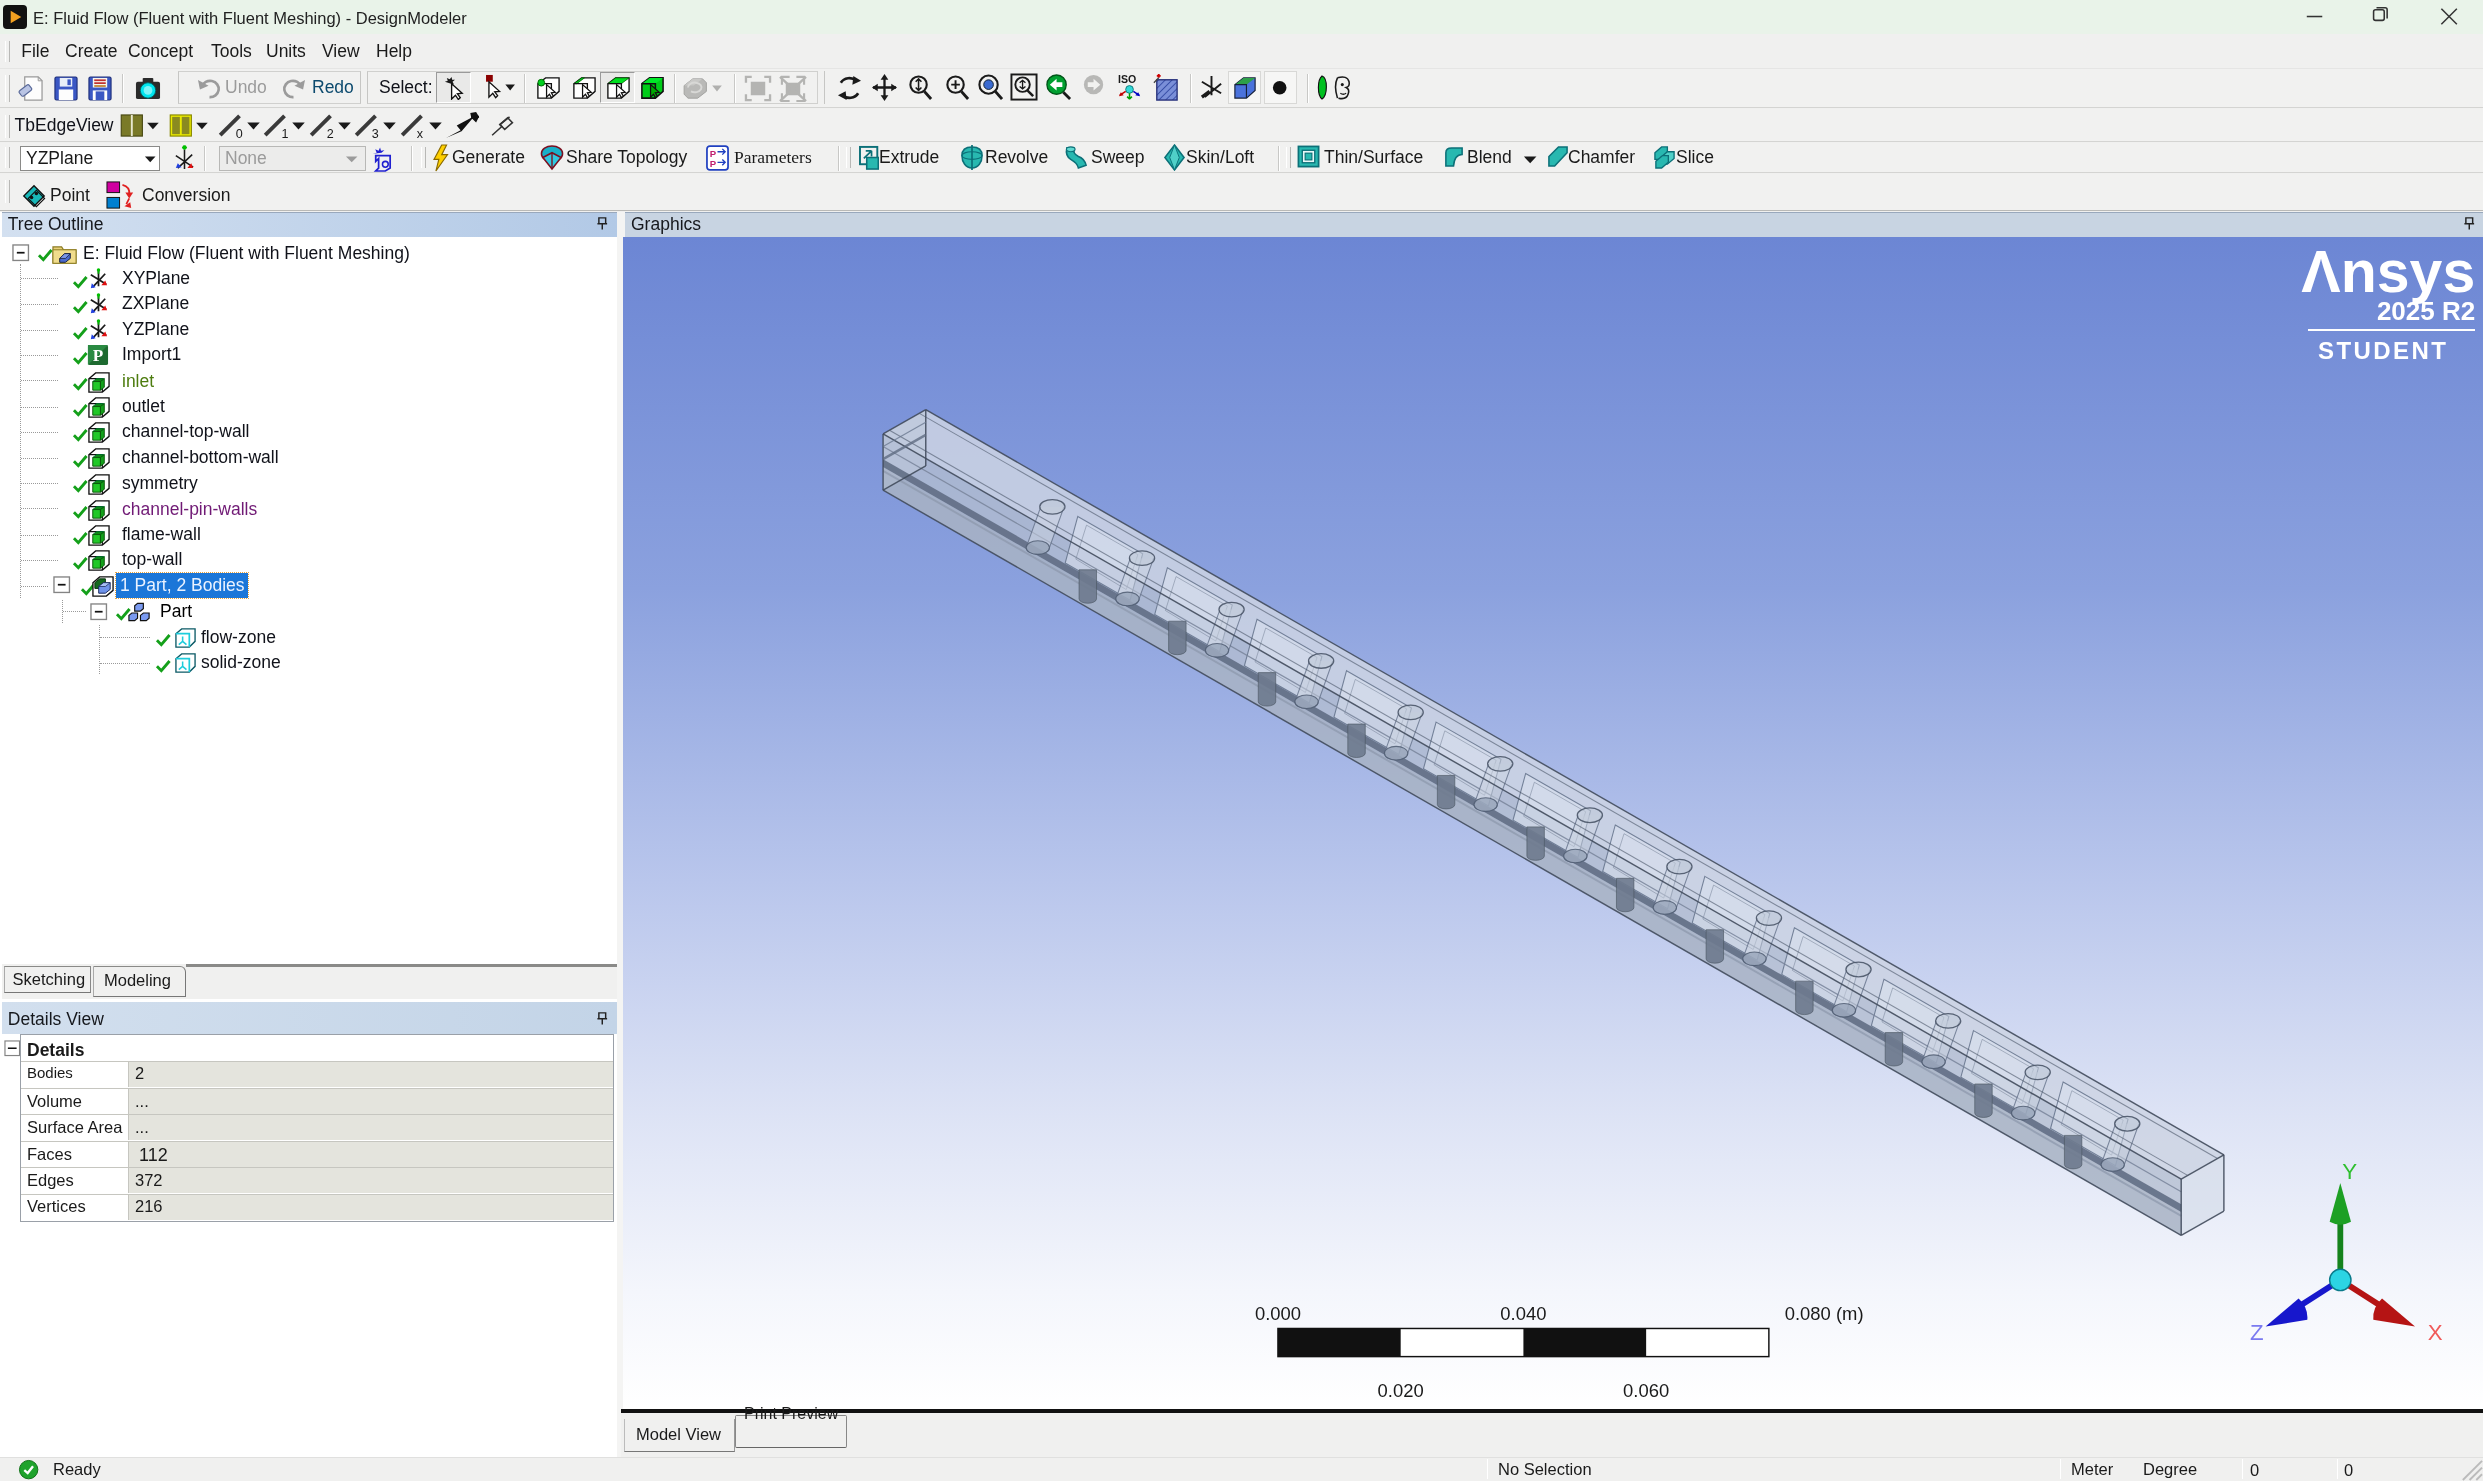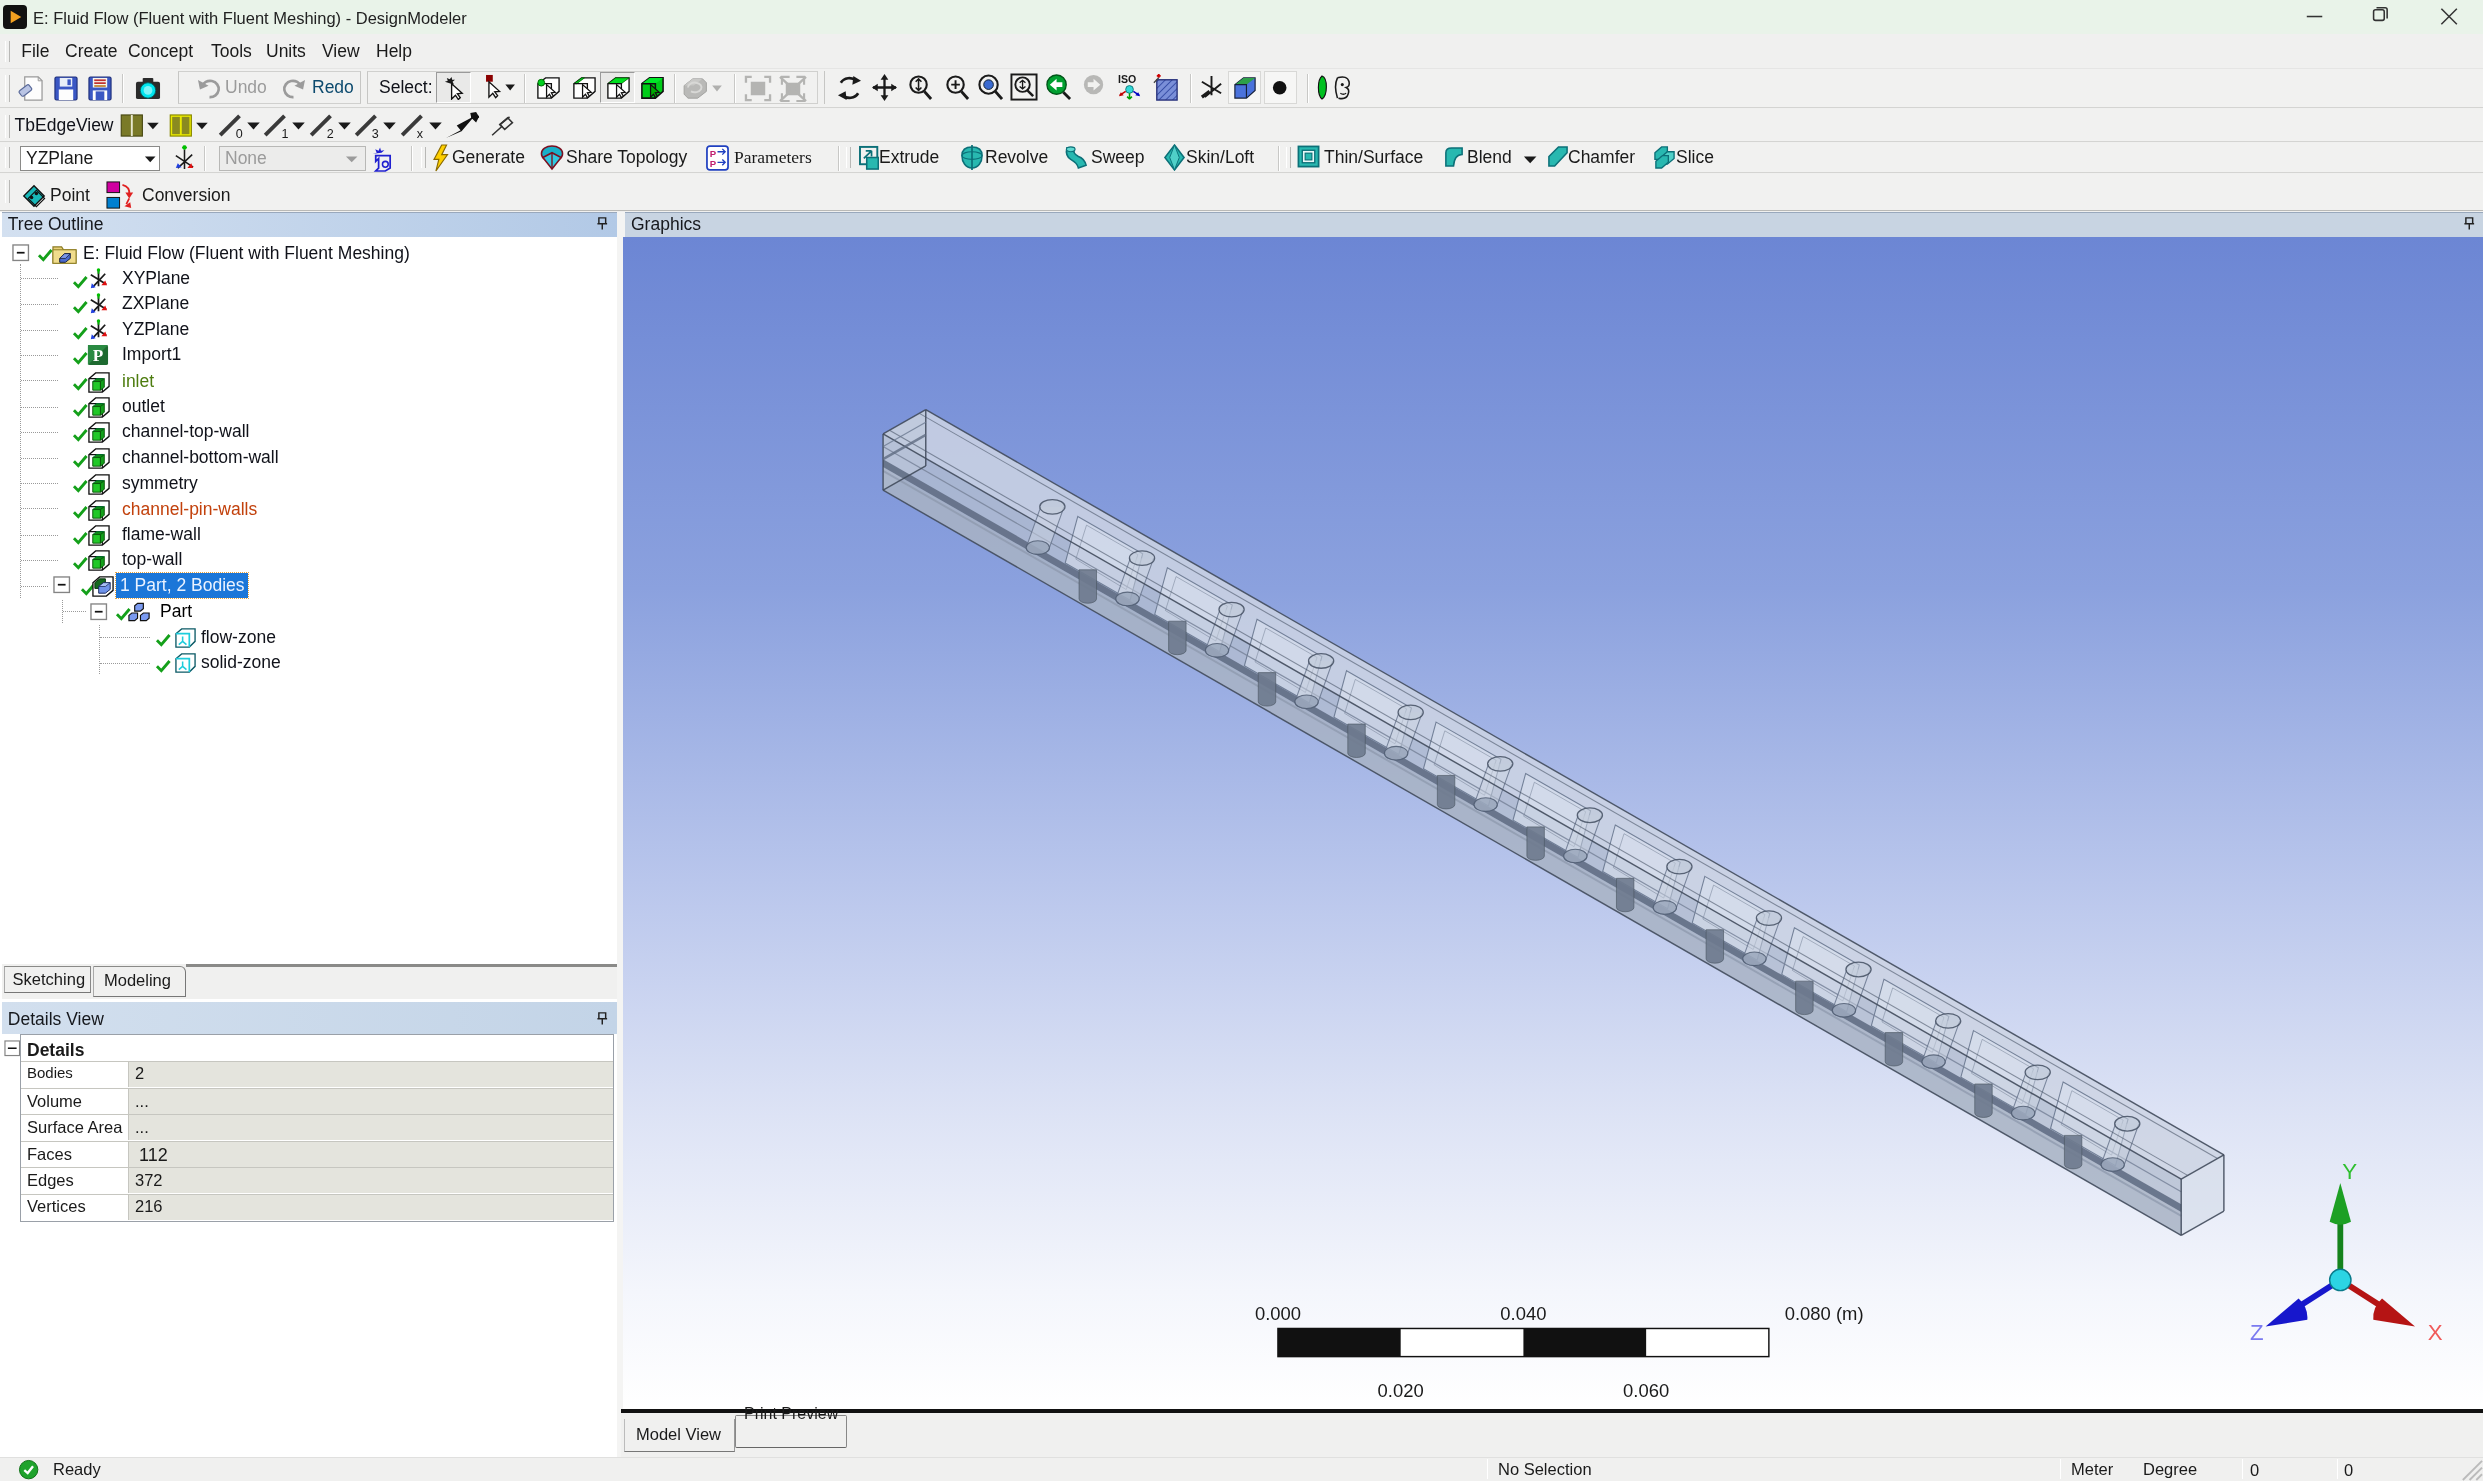--- a/index.html
+++ b/index.html
@@ -570,21 +570,21 @@
 <svg class="abs" style="left:72px;top:505px" width="16.5" height="14.6" viewBox="0 0 17 15">
     <path d="M2 7.5 L6.5 12 L15 2" fill="none" stroke="#14a01a" stroke-width="3"></path>
   </svg>
 <svg class="abs" style="left:87px;top:499px" width="24" height="23" viewBox="0 0 25 24">
     <polygon points="2,8 9,2 23,2 23,16 16,22 2,22" fill="#fff" stroke="#111" stroke-width="1.4"></polygon>
     <polyline points="2,8 16,8 16,22 M16,8 23,2" fill="none" stroke="#111" stroke-width="1.2"></polyline>
     <polygon points="6,11 10,8 18,8 14,11" fill="#0e8a14" stroke="#073"></polygon>
     <polygon points="6,11 14,11 14,20 6,20" fill="#21c828" stroke="#0a560a"></polygon>
     <polygon points="14,11 18,8 18,17 14,20" fill="#13a01b" stroke="#0a560a"></polygon>
   </svg>
-<div class="txt" style="left:122px;top:499px;color:#c2410c;text-align:right;">channel-pin-walls</div>
+<div class="txt" style="left:122px;top:499px;color:#701a75;text-align:right;">channel-pin-walls</div>
 <div class="abs" style="left:21.3px;top:535px;width:37px;height:1px;border-top:1px dotted #9a9a9a;"></div>
 <svg class="abs" style="left:72px;top:531px" width="16.5" height="14.6" viewBox="0 0 17 15">
     <path d="M2 7.5 L6.5 12 L15 2" fill="none" stroke="#14a01a" stroke-width="3"></path>
   </svg>
 <svg class="abs" style="left:87px;top:524px" width="24" height="23" viewBox="0 0 25 24">
     <polygon points="2,8 9,2 23,2 23,16 16,22 2,22" fill="#fff" stroke="#111" stroke-width="1.4"></polygon>
     <polyline points="2,8 16,8 16,22 M16,8 23,2" fill="none" stroke="#111" stroke-width="1.2"></polyline>
     <polygon points="6,11 10,8 18,8 14,11" fill="#0e8a14" stroke="#073"></polygon>
     <polygon points="6,11 14,11 14,20 6,20" fill="#21c828" stroke="#0a560a"></polygon>
     <polygon points="14,11 18,8 18,17 14,20" fill="#13a01b" stroke="#0a560a"></polygon>
@@ -816,20 +816,26 @@
       <path d="M 1770 975 L 1759 1015 Q 1770 1021 1781 1015 Z" fill="#1da024"></path>
       <line x1="1770" y1="1075" x2="1720" y2="1107" stroke="#1717cc" stroke-width="6"></line>
       <path d="M 1693 1123 L 1727 1094 Q 1737 1103 1736 1116 Z" fill="#1717cc"></path>
       <line x1="1770" y1="1075" x2="1820" y2="1107" stroke="#b51414" stroke-width="6"></line>
       <path d="M 1847 1123 L 1813 1094 Q 1803 1103 1804 1116 Z" fill="#b51414"></path>
       <circle cx="1770" cy="1075" r="11" fill="#2cd4e4" stroke="#0a7a8a" stroke-width="1.5"></circle>
       <text x="1772" y="971" font-family="Liberation Sans" font-size="23" fill="#2fbf2f">Y</text>
       <text x="1677" y="1137" font-family="Liberation Sans" font-size="23" fill="#7a7af0">Z</text>
       <text x="1860" y="1137" font-family="Liberation Sans" font-size="23" fill="#f05a5a">X</text>
     </svg>
+<div class="abs" style="right:7.8px;top:9.7px;width:524px;height:136px;text-align:right;color:#fff;">
+  <div style="font-size:59px;font-weight:bold;line-height:50px;font-family:'Liberation Sans';">Λnsys</div>
+  <div style="font-size:26px;font-weight:bold;line-height:28px;">2025 R2</div>
+  <div style="margin:3.9px 0 5.8px 357px;width:167px;height:2.9px;background:#fff;"></div>
+  <div style="font-size:24px;font-weight:bold;letter-spacing:2.4px;margin-right:27px;">STUDENT</div>
+</div>
 </div>
 
 <div class="abs" style="left:621px;top:1409px;width:1862px;height:3.9px;background:#111;"></div>
 
 <div class="abs" style="left:621px;top:1413px;width:1862px;height:45px;background:#f0f0ef;"></div>
 <div class="abs" style="left:624px;top:1419px;width:111px;height:33px;background:#f0f0ef;border-left:1px solid #bbb;border-right:1px solid #999;border-bottom:1.9px solid #777;"></div>
 <div class="txt" style="left:636px;top:1425px;font-size:16.5px;">Model View</div>
 <div class="abs" style="left:735px;top:1415px;width:112px;height:33px;background:#f0f0ef;border:1px solid #888;border-bottom:1.9px solid #666;border-radius:1.9px;"></div>
 <div class="txt" style="left:744px;top:1405px;font-size:16px;">Print Preview</div>
 

